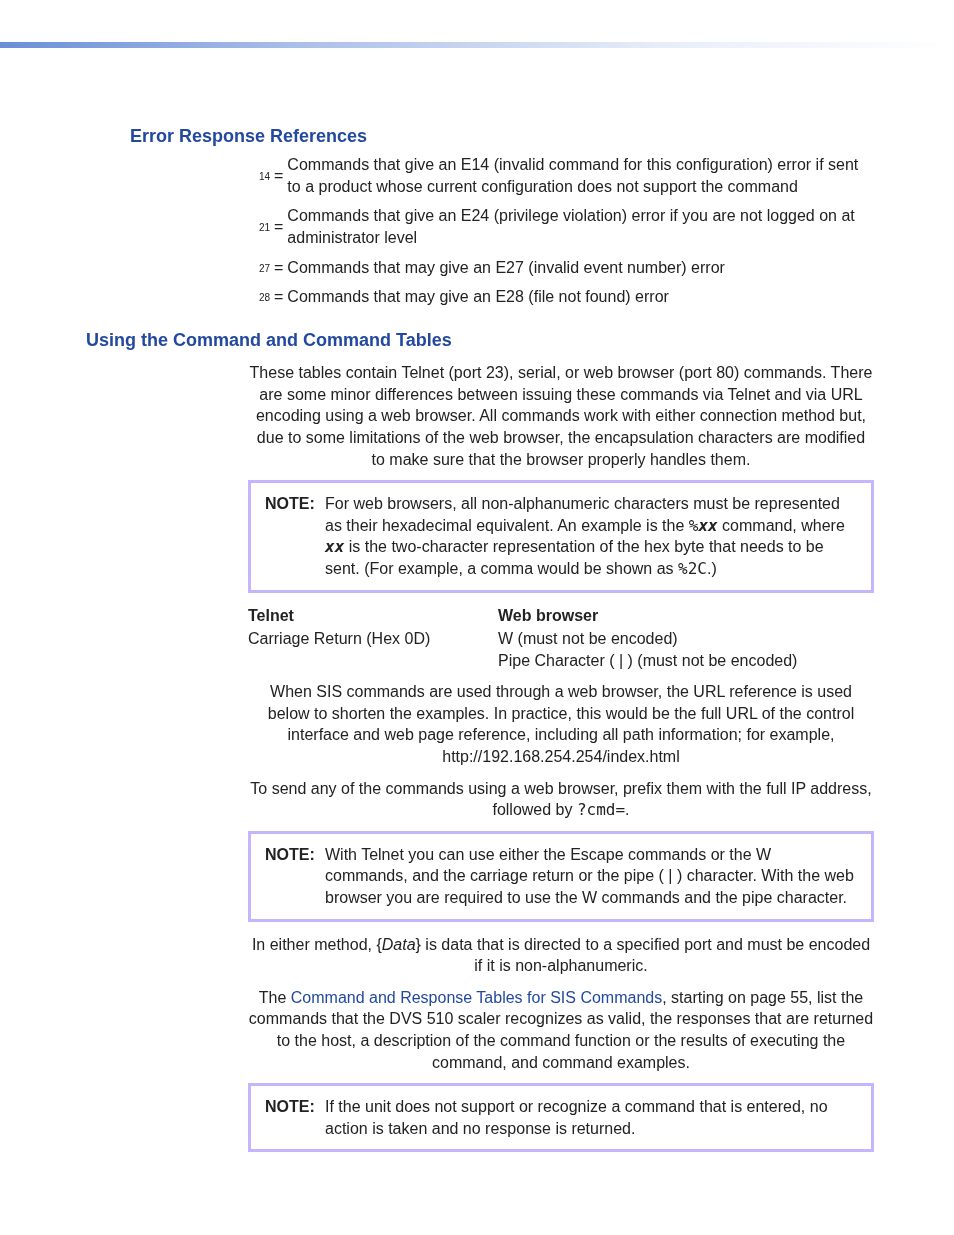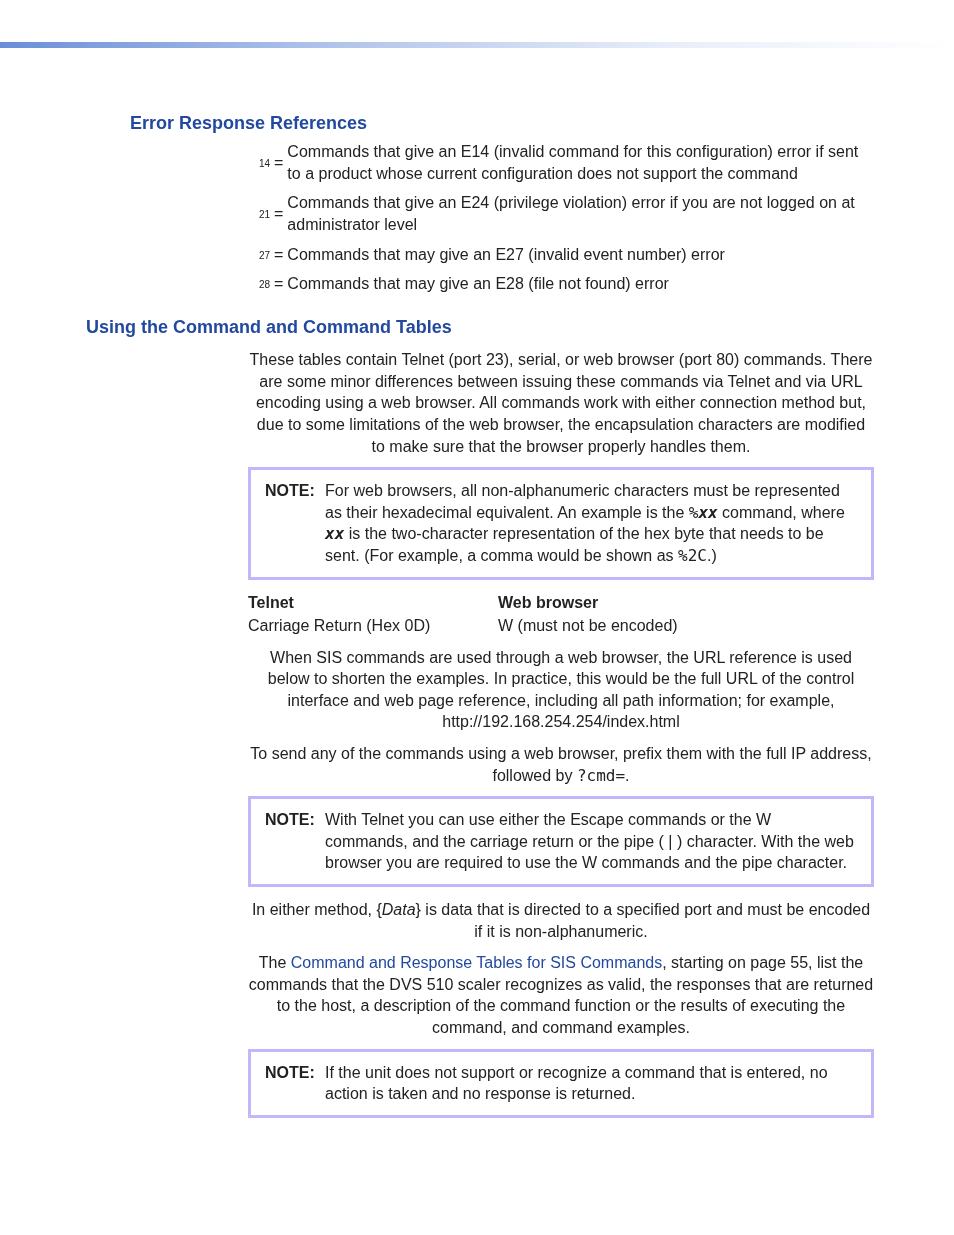--- a/index.html
+++ b/index.html
@@ -9,21 +9,21 @@
     font-family: "Segoe UI", "Helvetica Neue", Arial, sans-serif;
     color: #222;
     width: 954px;
   }
   .topbar {
     height: 6px;
     background: linear-gradient(to right, #6a8fd8 0%, #a8bde8 30%, #e8eef9 70%, #ffffff 100%);
     margin-top: 42px;
   }
   .page {
-    padding: 43px 80px 40px 130px;
+    padding: 56px 80px 40px 130px;
     font-size: 16px;
     line-height: 1.35;
   }
   h2.section {
     color: #22499f;
     font-size: 18px;
     font-weight: 700;
     margin: 20px 0 6px 0;
   }
   h2.section.first { margin-left: 0; }
@@ -127,20 +127,21 @@
   </div>
 
   <div class="twocol">
     <div class="c1">
       <div class="hd">Telnet</div>
       <div class="row">Carriage Return (Hex 0D)</div>
     </div>
     <div class="c2">
       <div class="hd">Web browser</div>
       <div class="row">W (must not be encoded)</div>
+      <div class="row">Pipe Character ( | ) (must not be encoded)</div>
     </div>
   </div>
 
   <p class="body">When SIS commands are used through a web browser, the URL reference is used below to shorten the examples. In practice, this would be the full URL of the control interface and web page reference, including all path information; for example, http://192.168.254.254/index.html</p>
 
   <p class="body">
     <span>To send any of the commands using a web browser, prefix them with the full IP address, followed by </span><span class="mono">?cmd=</span><span>.</span>
   </p>
 
   <div class="notebox">

